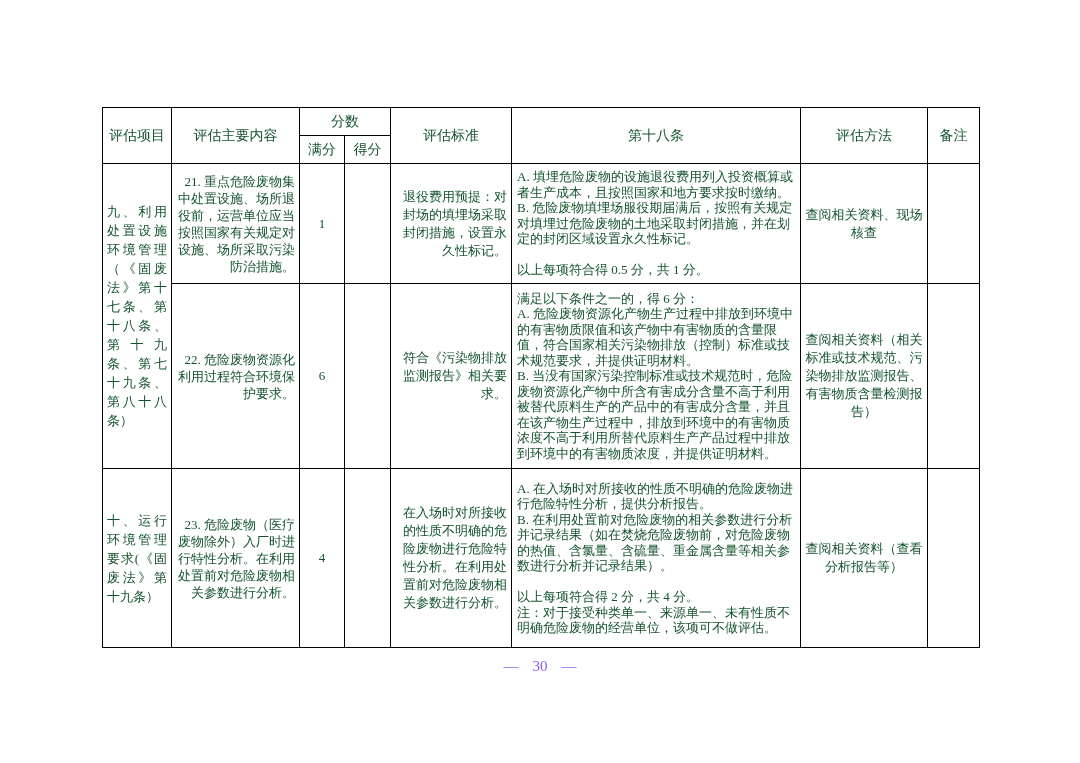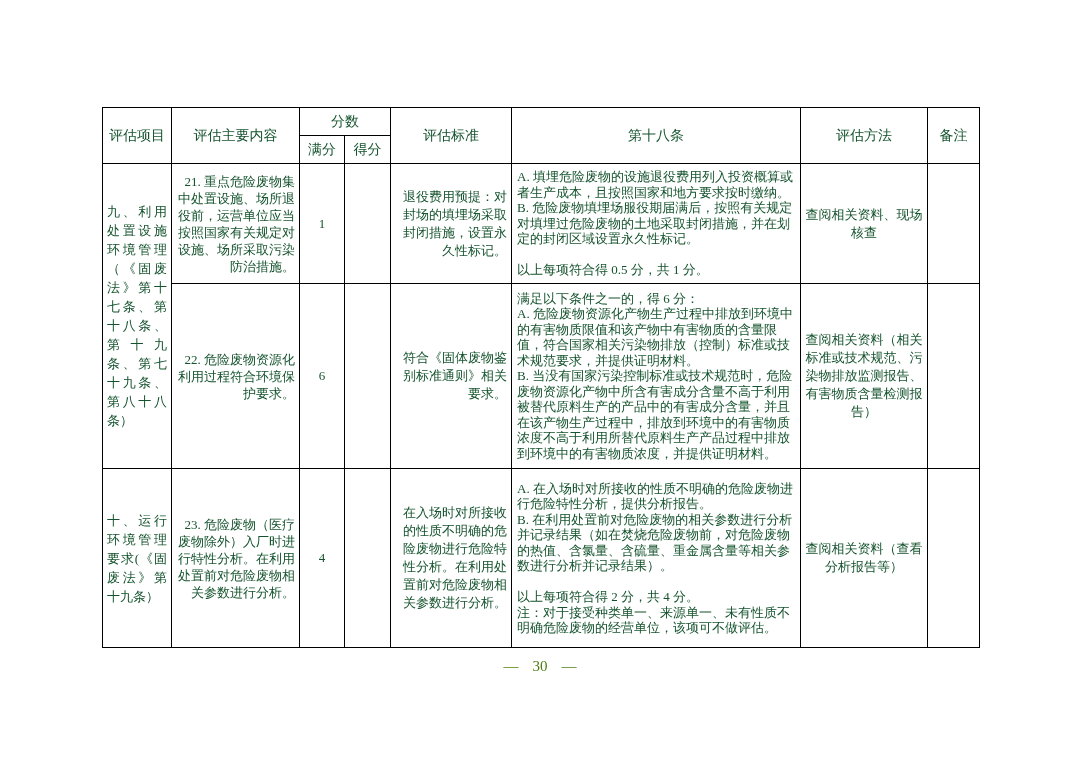--- a/index.html
+++ b/index.html
@@ -76,21 +76,21 @@
   td.cell-remark {
     padding: 2px;
   }
   .page-footer {
     position: absolute;
     left: 0;
     top: 658px;
     width: 1080px;
     text-align: center;
     font-size: 15px;
-    color: #4d7c0f;
+    color: #8b5cf6;
   }
   .page-footer .num { margin: 0 14px; }
 </style>
 </head>
 <body>
 
 <div class="page">
 
   <table class="eval-table">
     <colgroup>
@@ -129,21 +129,21 @@
 B. 危险废物填埋场服役期届满后，按照有关规定对填埋过危险废物的土地采取封闭措施，并在划定的封闭区域设置永久性标记。
 
 以上每项符合得 0.5 分，共 1 分。</td>
         <td class="cell-method">查阅相关资料、现场核查</td>
         <td class="cell-remark"></td>
       </tr>
       <tr class="row-22">
         <td class="cell-content">22. 危险废物资源化利用过程符合环境保护要求。</td>
         <td class="cell-score">6</td>
         <td class="cell-score"></td>
-        <td class="cell-standard">符合《固体废物鉴别标准通则》相关要求。</td>
+        <td class="cell-standard">符合《污染物排放监测报告》相关要求。</td>
         <td class="cell-points">满足以下条件之一的，得 6 分：
 A. 危险废物资源化产物生产过程中排放到环境中的有害物质限值和该产物中有害物质的含量限值，符合国家相关污染物排放（控制）标准或技术规范要求，并提供证明材料。
 B. 当没有国家污染控制标准或技术规范时，危险废物资源化产物中所含有害成分含量不高于利用被替代原料生产的产品中的有害成分含量，并且在该产物生产过程中，排放到环境中的有害物质浓度不高于利用所替代原料生产产品过程中排放到环境中的有害物质浓度，并提供证明材料。</td>
         <td class="cell-method">查阅相关资料（相关标准或技术规范、污染物排放监测报告、有害物质含量检测报告）</td>
         <td class="cell-remark"></td>
       </tr>
       <tr class="row-23">
         <td class="cell-item">十、运行环境管理要求(《固废法》第十九条）</td>
         <td class="cell-content">23. 危险废物（医疗废物除外）入厂时进行特性分析。在利用处置前对危险废物相关参数进行分析。</td>
         <td class="cell-score">4</td>

